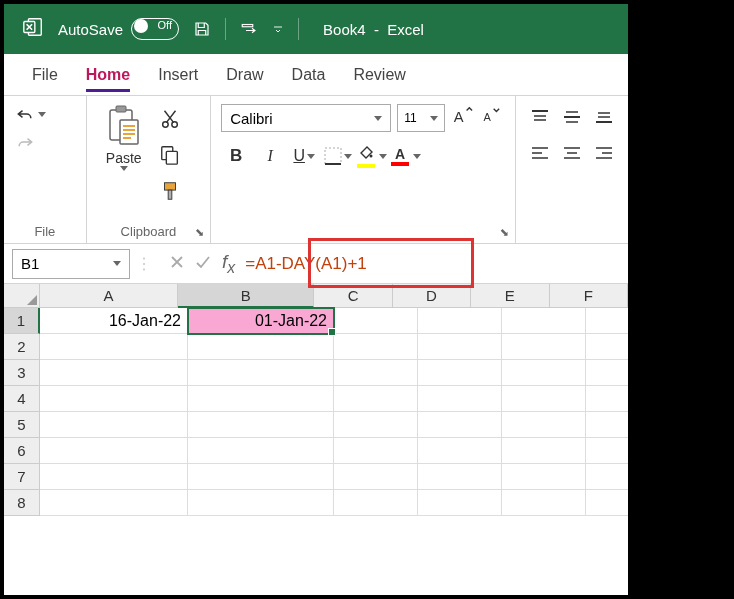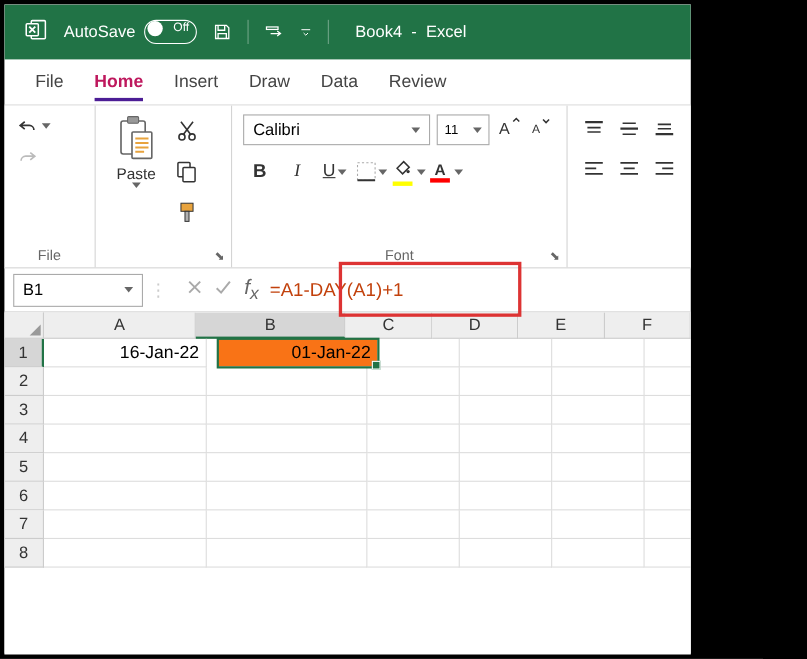--- a/index.html
+++ b/index.html
@@ -83,21 +83,21 @@
   .colheads { display: flex; height: 24px; }
   .rowheads-col { width: 36px; }
   .corner { width: 36px; height: 24px; border-right: 1px solid #ccc; border-bottom: 1px solid #ccc; background: #eee; position: relative; }
   .corner::after { content: ''; position: absolute; right: 2px; bottom: 2px; width: 0; height: 0; border-left: 10px solid transparent; border-bottom: 10px solid #999; }
   .colhead { height: 24px; border-right: 1px solid #ccc; border-bottom: 1px solid #ccc; background: #eee; text-align: center; font-size: 15px; color: #333; line-height: 24px; }
   .colhead.active { background: #d6d6d6; border-bottom: 2px solid #217346; }
   .rowhead { width: 36px; height: 26px; border-right: 1px solid #ccc; border-bottom: 1px solid #ccc; background: #eee; text-align: center; font-size: 15px; color: #333; line-height: 26px; }
   .rowhead.active { background: #d6d6d6; border-right: 2px solid #217346; }
   .cells { position: relative; }
   .cell { position: absolute; border-right: 1px solid #ddd; border-bottom: 1px solid #ddd; font-size: 16px; color: #000; display: flex; align-items: center; justify-content: flex-end; padding: 0 6px; height: 26px; }
-  .cell.selected { outline: 2px solid #217346; outline-offset: -1px; z-index: 2; background: #f97316; margin-left: 10px; }
+  .cell.selected { outline: 2px solid #217346; outline-offset: -1px; z-index: 2; background: #f9a8d4; }
   .cell.selected::after { content: ''; position: absolute; right: -3px; bottom: -3px; width: 6px; height: 6px; background: #217346; border: 1px solid #fff; }
 
   .grid-wrapper { flex: 1; overflow: hidden; }
 </style>
 </head>
 <body>
 
 <div class="window">
 
   <div class="titlebar">
@@ -195,20 +195,21 @@
               </svg>
           </span>
           <span>
             <svg viewBox="0 0 24 24">
                 <rect x="6" y="3" width="12" height="8" fill="#e8a33d" stroke="#333"></rect>
                 <rect x="10" y="11" width="4" height="10" fill="#b0b0b0" stroke="#333"></rect>
               </svg>
           </span>
         </div>
       </div>
+      <div class="group-label">Clipboard</div>
       <span class="group-launcher">⬊</span>
     </div>
 
     <div class="group font-group" style="width:320px">
       <div class="group-body">
         <div class="font-row1">
           <div class="font-name">
             <span>Calibri</span>
               <span class="caret"></span>
           </div>
@@ -252,21 +253,20 @@
           </div>
           <div class="fbtn fontcolor-btn">
             <div style="display:flex;flex-direction:column;align-items:center">
               <span style="font-size:14px;font-weight:600">A</span>
               <span class="swatch"></span>
             </div>
             <span class="caret"></span>
           </div>
         </div>
       </div>
-      <div class="group-label">Font</div>
       <span class="group-launcher">⬊</span>
     </div>
 
     <div class="group align-group" style="flex:1;border-right:none">
       <div class="group-body">
         <div class="align-row">
           <div class="abtn">
               <svg viewBox="0 0 20 18">
                 <line x1="2" y1="3" x2="18" y2="3" stroke-width="2"></line>
                 <line x1="4" y1="8" x2="16" y2="8" stroke-width="1.5"></line>

